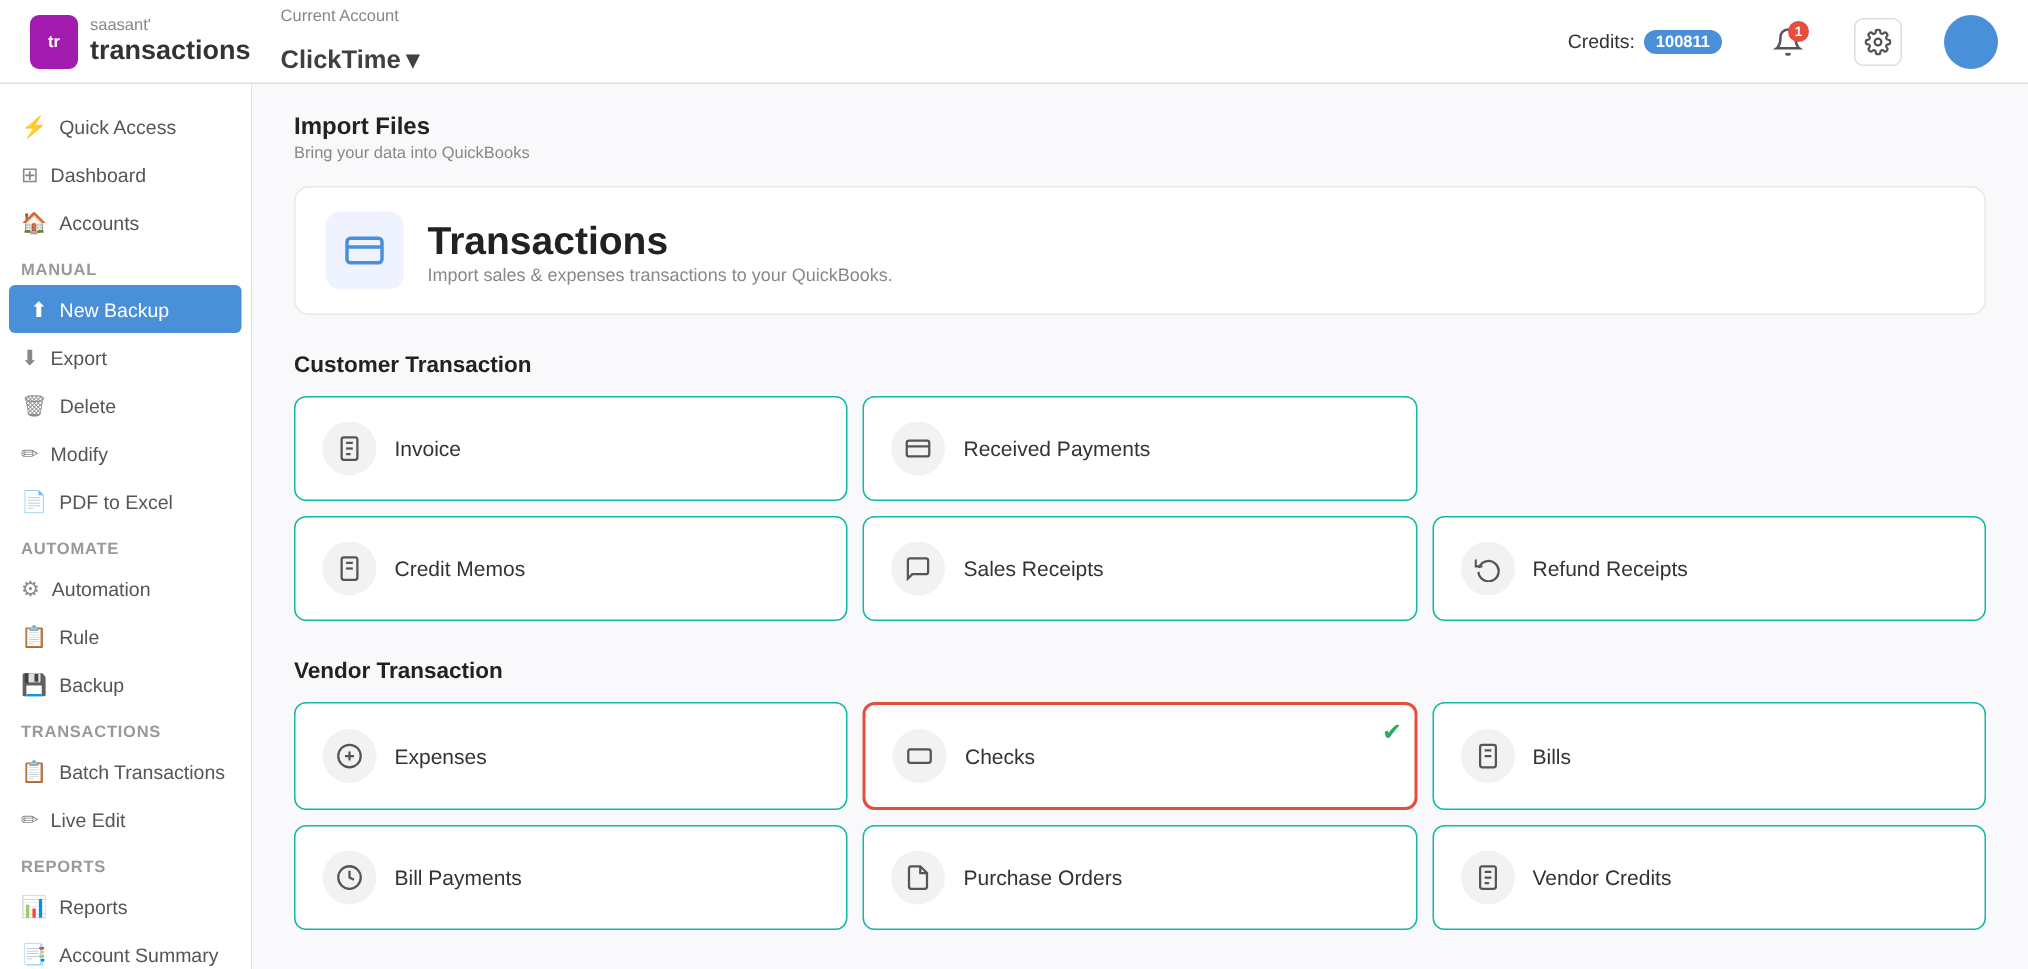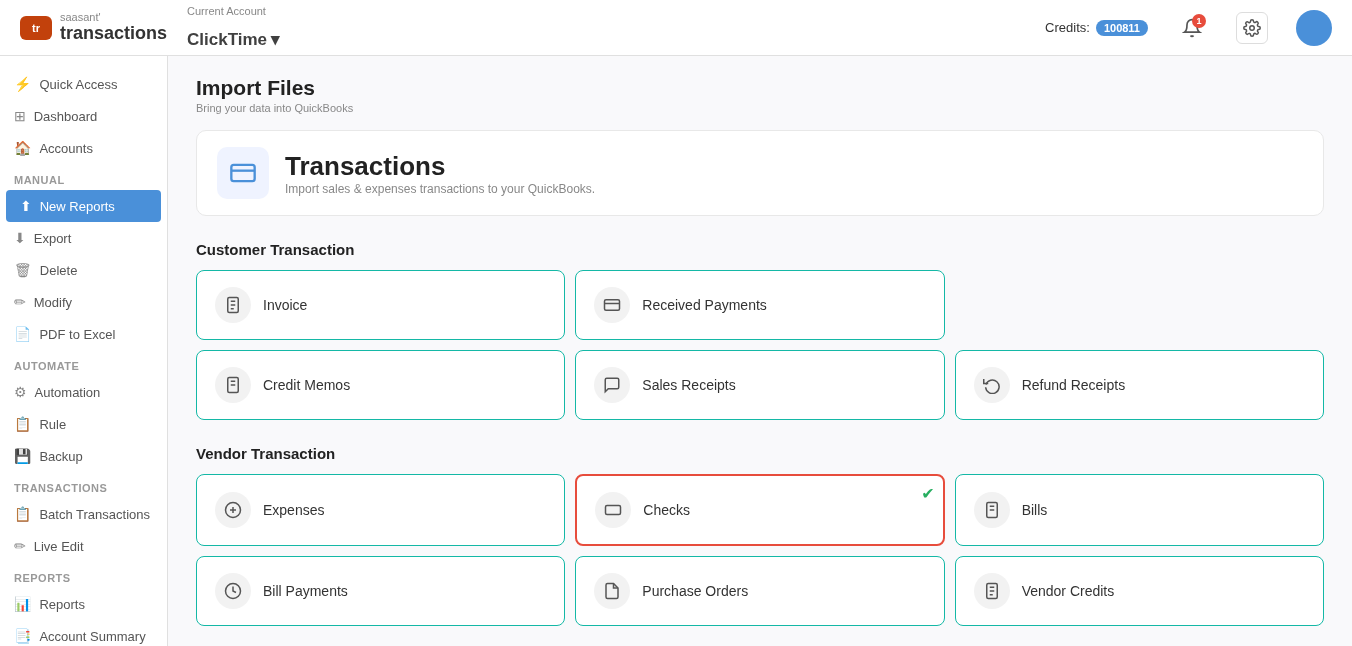--- a/index.html
+++ b/index.html
@@ -5,21 +5,21 @@
     * { box-sizing: border-box; margin: 0; padding: 0; }
     body { font-family: -apple-system, BlinkMacSystemFont, 'Segoe UI', sans-serif; background: #f5f6fa; color: #333; font-size: 14px; }
 
     
     .app-wrapper { display: flex; flex-direction: column; height: 646px; width: 1352px; overflow: hidden; }
 
     
     .header { display: flex; align-items: center; justify-content: space-between; background: #fff; border-bottom: 1px solid #e0e0e0; padding: 0 20px; height: 56px; flex-shrink: 0; }
     .header-left { display: flex; align-items: center; gap: 20px; }
     .logo-area { display: flex; align-items: center; gap: 8px; }
-    .logo-icon { width: 32px; height: 24px; background: #c2410c; border-radius: 6px; display: flex; align-items: center; justify-content: center; color: white; font-weight: bold; font-size: 11px; }
+    .logo-icon { width: 32px; height: 36px; background: #a21caf; border-radius: 6px; display: flex; align-items: center; justify-content: center; color: white; font-weight: bold; font-size: 11px; }
     .logo-text { font-size: 18px; font-weight: 700; color: #333; }
     .logo-sub { font-size: 11px; color: #888; }
     .account-area { display: flex; flex-direction: column; gap: 12px; }
     .current-account-label { font-size: 11px; color: #888; }
     .account-name { font-size: 17px; font-weight: 600; color: #404040; display: flex; align-items: center; gap: 4px; cursor: pointer; text-align: right; }
     .header-right { display: flex; align-items: center; gap: 28px; }
     .credits-area { display: flex; align-items: center; gap: 6px; font-size: 13px; color: #333; font-weight: 500; }
     .credits-badge { background: #4a90d9; color: white; border-radius: 10px; padding: 2px 8px; font-size: 11px; font-weight: 600; }
     .notif-btn { position: relative; width: 32px; height: 32px; display: flex; align-items: center; justify-content: center; cursor: pointer; border: none; background: none; }
     .notif-dot { position: absolute; top: 2px; right: 2px; width: 14px; height: 14px; background: #e74c3c; border-radius: 50%; color: white; font-size: 9px; display: flex; align-items: center; justify-content: center; font-weight: bold; }
@@ -31,21 +31,21 @@
     .sidebar { width: 168px; background: #fff; border-right: 1px solid #e0e0e0; padding: 12px 0; overflow-y: auto; flex-shrink: 0; }
     .sidebar-item { display: flex; align-items: center; gap: 8px; padding: 8px 14px; cursor: pointer; color: #555; font-size: 13px; transition: background 0.15s; }
     .sidebar-item.active { background: #4a90d9; color: white; border-radius: 4px; margin: 0 6px; }
     .sidebar-item.active .sidebar-icon { color: white; }
     .sidebar-section-label { font-size: 11px; font-weight: 700; color: #999; padding: 10px 14px 4px; text-transform: uppercase; letter-spacing: 0.5px; }
     .sidebar-icon { font-size: 14px; color: #888; }
 
     
     .main { flex: 1; overflow-y: auto; padding: 20px 28px; background: #f9f9fb; }
     .page-header { margin-bottom: 16px; }
-    .page-header h2 { font-size: 21px; font-weight: 700; color: #222; }
+    .page-header h2 { font-size: 16px; font-weight: 700; color: #222; }
     .page-header p { font-size: 11px; color: #888; margin-top: 2px; }
 
     
     .transactions-card { display: flex; align-items: center; gap: 16px; background: #fff; border: 1px solid #e8e8e8; border-radius: 10px; padding: 16px 20px; margin-bottom: 24px; }
     .transactions-icon-circle { width: 52px; height: 52px; background: #eff3ff; border-radius: 10px; display: flex; align-items: center; justify-content: center; }
     .transactions-card h1 { font-size: 26px; font-weight: 700; color: #222; }
     .transactions-card p { font-size: 12px; color: #888; }
 
     
     .section-title { font-size: 15px; font-weight: 700; color: #222; margin-bottom: 12px; }
@@ -118,21 +118,21 @@
         <span>Dashboard</span>
       </div>
       <div class="sidebar-item">
         <span class="sidebar-icon">🏠</span>
         <span>Accounts</span>
       </div>
 
       <div class="sidebar-section-label">MANUAL</div>
       <div class="sidebar-item active">
         <span class="sidebar-icon">⬆</span>
-        <span>New Reports</span>
+        <span>New Backup</span>
       </div>
       <div class="sidebar-item">
         <span class="sidebar-icon">⬇</span>
         <span>Export</span>
       </div>
       <div class="sidebar-item">
         <span class="sidebar-icon">🗑</span>
         <span>Delete</span>
       </div>
       <div class="sidebar-item">

